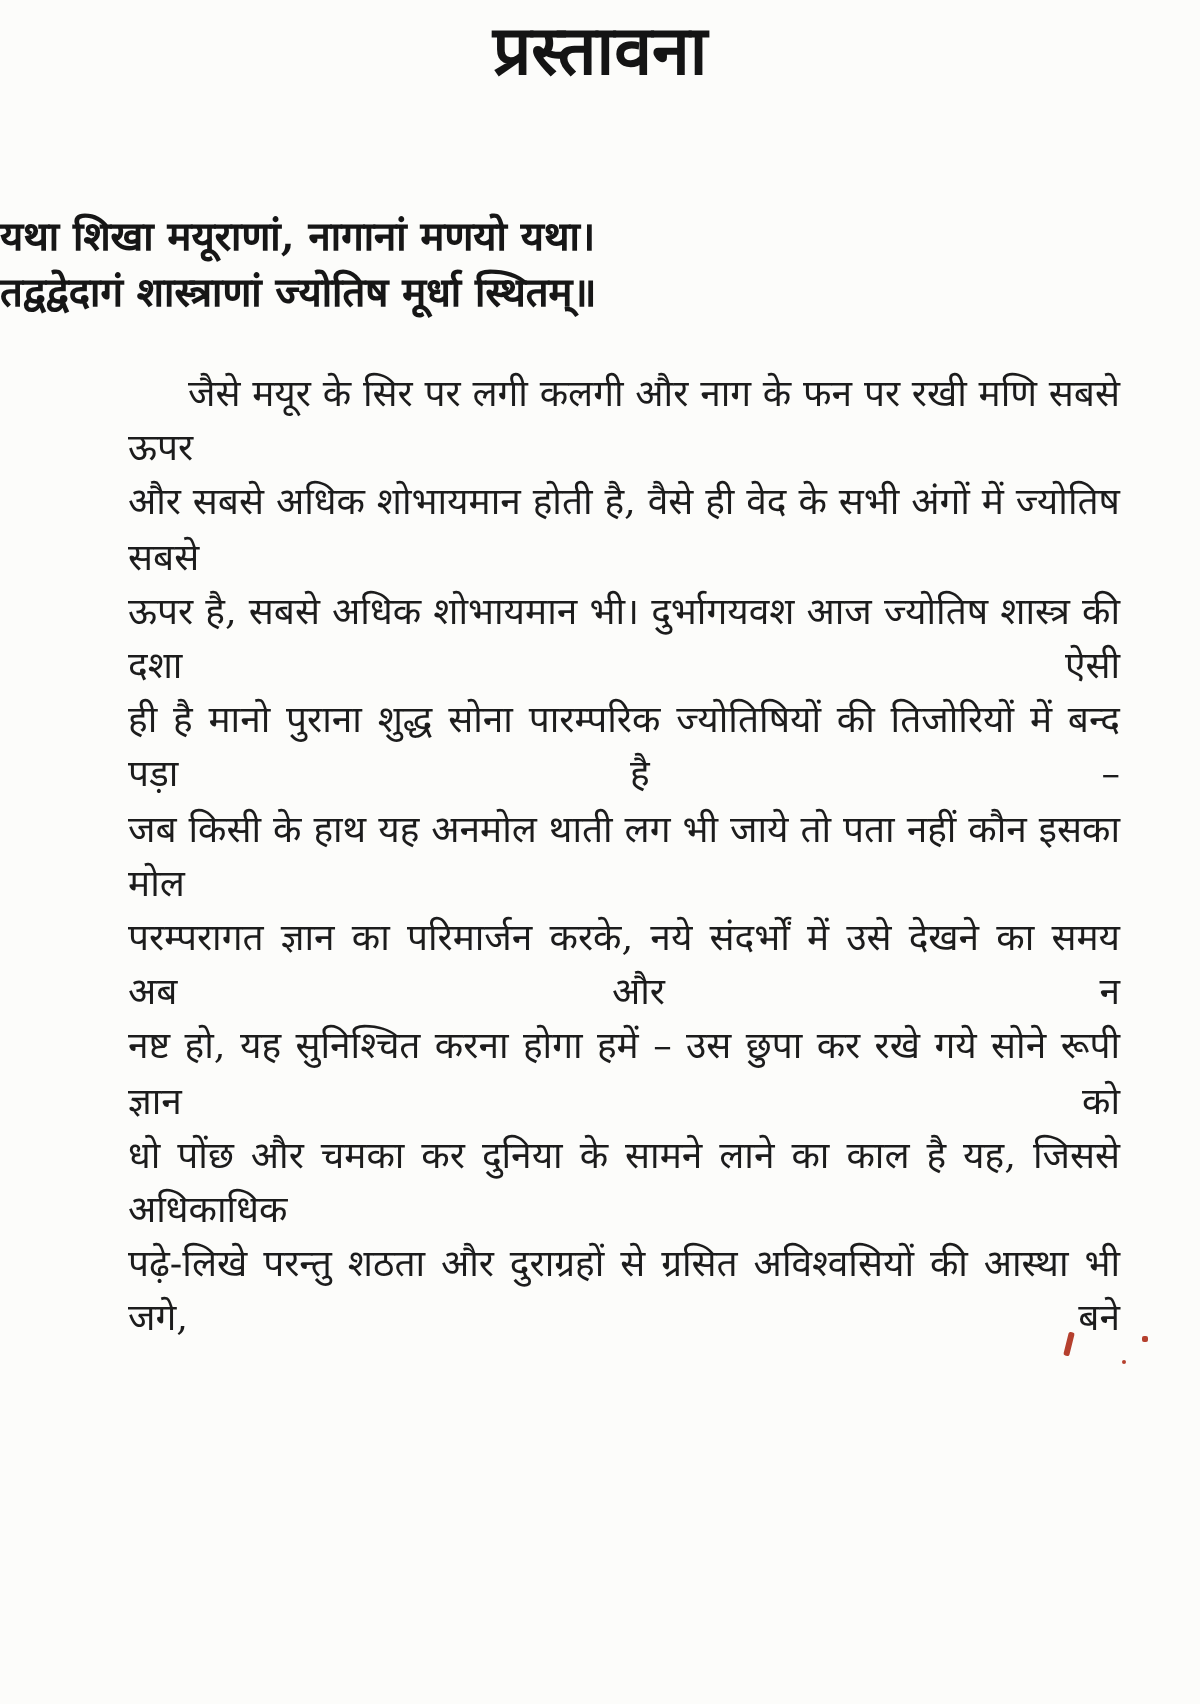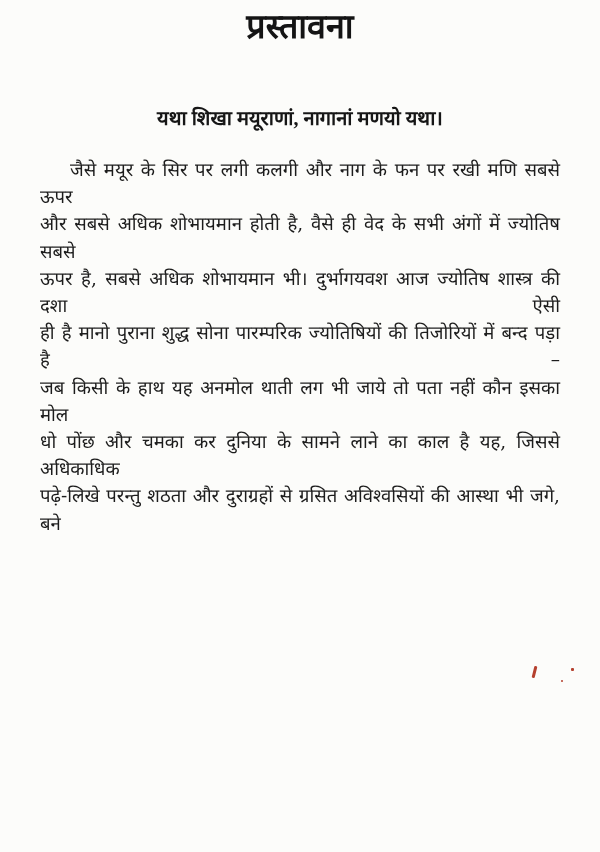--- a/index.html
+++ b/index.html
@@ -20,35 +20,35 @@
     margin: 0;
     padding-top: 5px;
     text-align: center;
     font-size: 34px;
     line-height: 43px;
     font-weight: bold;
     color: #141414;
   }
   .shloka {
     margin-top: 56px;
-    text-align: center;
+    text-align: left;
     font-weight: bold;
     font-size: 20px;
     line-height: 28px;
     color: #161616;
-    font-family: Liberation Serif, serif;
   }
   .body-text {
     margin: 24px 40px 0 40px;
     font-size: 18.5px;
   }
   .line {
     line-height: 27.2px;
     text-align: justify;
     text-align-last: justify;
+    margin-left: 24px;
     -moz-text-align-last: justify;
   }
   .line.first {
     text-indent: 30px;
   }
   .pen-mark {
     position: absolute;
     background: #b5402e;
     border-radius: 1px;
   }
@@ -74,30 +74,33 @@
 </style>
 </head>
 <body>
 
 <div class="page">
 
   <h1 class="title">प्रस्तावना</h1>
 
   <div class="shloka">
     <div>यथा शिखा मयूराणां, नागानां मणयो यथा।</div>
+    <div>तद्वद्वेदागं शास्त्राणां ज्योतिष मूर्धा स्थितम्॥</div>
   </div>
 
   <div class="body-text">
 
     <div class="para">
       <div class="line first">जैसे मयूर के सिर पर लगी कलगी और नाग के फन पर रखी मणि सबसे ऊपर</div>
       <div class="line">और सबसे अधिक शोभायमान होती है, वैसे ही वेद के सभी अंगों में ज्योतिष सबसे</div>
       <div class="line">ऊपर है, सबसे अधिक शोभायमान भी। दुर्भागयवश आज ज्योतिष शास्त्र की दशा ऐसी</div>
       <div class="line">ही है मानो पुराना शुद्ध सोना पारम्परिक ज्योतिषियों की तिजोरियों में बन्द पड़ा है –</div>
       <div class="line">जब किसी के हाथ यह अनमोल थाती लग भी जाये तो पता नहीं कौन इसका मोल</div>
+      <div class="line">परम्परागत ज्ञान का परिमार्जन करके, नये संदर्भों में उसे देखने का समय अब और न</div>
+      <div class="line">नष्ट हो, यह सुनिश्चित करना होगा हमें – उस छुपा कर रखे गये सोने रूपी ज्ञान को</div>
       <div class="line">धो पोंछ और चमका कर दुनिया के सामने लाने का काल है यह, जिससे अधिकाधिक</div>
       <div class="line">पढ़े-लिखे परन्तु शठता और दुराग्रहों से ग्रसित अविश्वसियों की आस्था भी जगे, बने</div>
 
     </div>
 
   </div>
 
   <span class="pen-mark pen-tick"></span>
   <span class="pen-mark pen-dot-1"></span>
   <span class="pen-mark pen-dot-2"></span>

